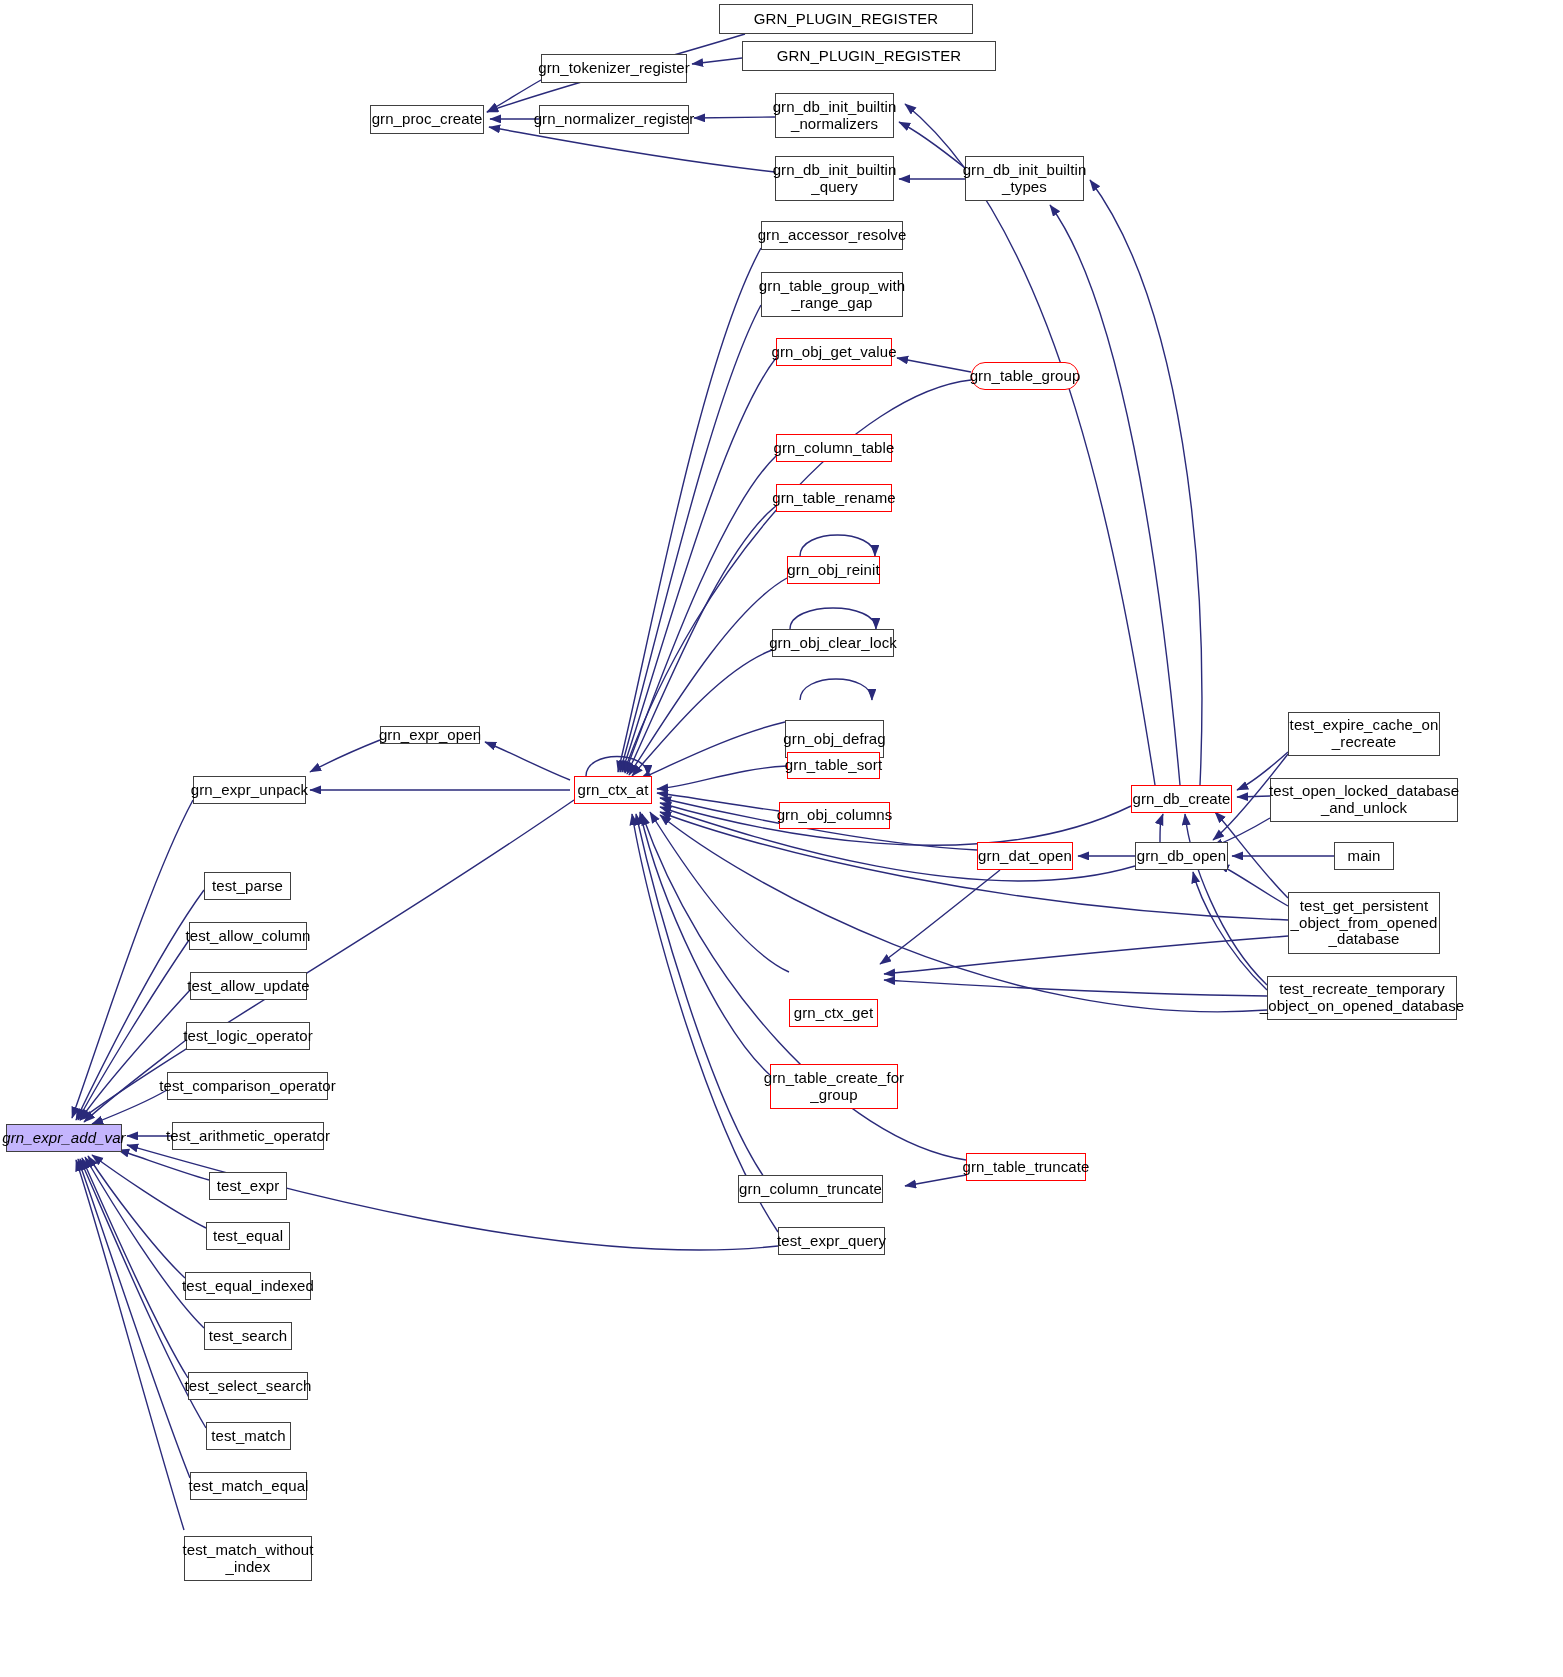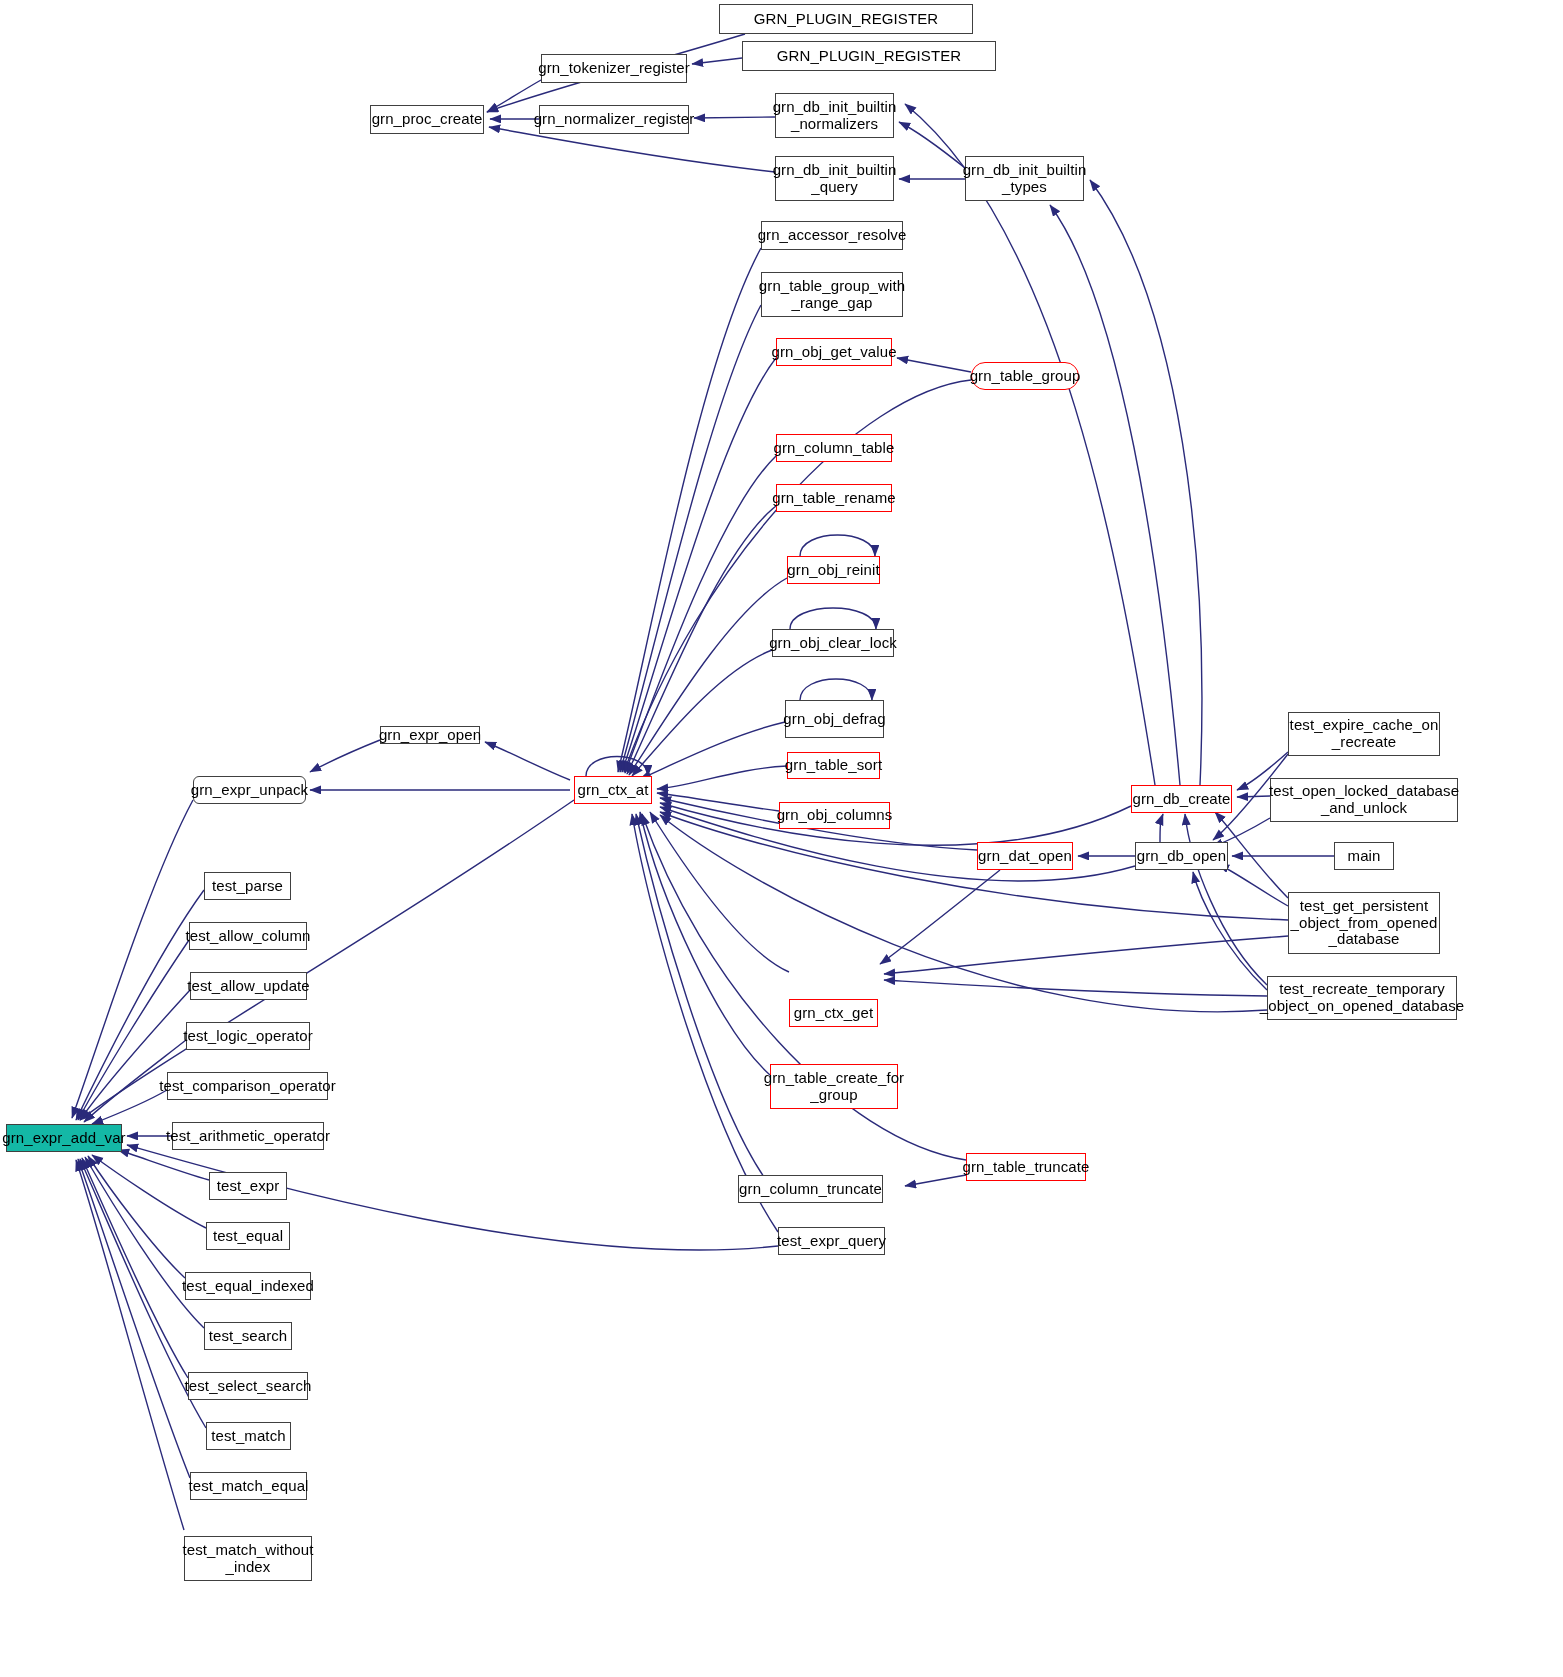--- a/index.html
+++ b/index.html
@@ -37,22 +37,23 @@
     line-height: 1.12;
     letter-spacing: 0.1px;
     white-space: pre-line;
     padding: 1px 14px;
     z-index: 5;
   }
   .node.red {
     border-color: #ff0000;
   }
   .node.current {
-    background: #14b8a6;
+    background: #c4b5fd;
     border-color: #404040;
+    font-style: italic;
   }
 </style>
 </head>
 <body>
 
 <div id="canvas">
   <svg id="edges" viewBox="0 0 1563 1677" xmlns="http://www.w3.org/2000/svg">
     <defs>
       <marker id="arrow" markerWidth="9" markerHeight="9" refX="8" refY="3.2" orient="auto" markerUnits="strokeWidth">
         <path d="M0,0 L8.5,3.2 L0,6.4 z" fill="#2a2a7a"></path>
@@ -147,26 +148,26 @@
 _types</div>
       <div class="node" style="left: 761px; top: 221px; width: 142px; height: 29px;">grn_accessor_resolve</div>
       <div class="node" style="left: 761px; top: 272px; width: 142px; height: 45px;">grn_table_group_with
 _range_gap</div>
       <div class="node red" style="left: 776px; top: 338px; width: 116px; height: 28px;">grn_obj_get_value</div>
       <div class="node red" style="left: 971px; top: 362px; width: 108px; height: 28px; border-radius: 14px;">grn_table_group</div>
       <div class="node red" style="left: 776px; top: 434px; width: 116px; height: 28px;">grn_column_table</div>
       <div class="node red" style="left: 776px; top: 484px; width: 116px; height: 28px;">grn_table_rename</div>
       <div class="node red" style="left: 787px; top: 556px; width: 93px; height: 28px;">grn_obj_reinit</div>
       <div class="node" style="left: 772px; top: 629px; width: 122px; height: 28px;">grn_obj_clear_lock</div>
-      <div class="node" style="left: 785px; top: 700px; width: 99px; height: 38px;">grn_obj_defrag</div>
+      <div class="node" style="left: 785px; top: 720px; width: 99px; height: 38px;">grn_obj_defrag</div>
       <div class="node red" style="left: 787px; top: 752px; width: 93px; height: 27px;">grn_table_sort</div>
       <div class="node red" style="left: 779px; top: 802px; width: 111px; height: 27px;">grn_obj_columns</div>
       <div class="node red" style="left: 574px; top: 776px; width: 78px; height: 28px;">grn_ctx_at</div>
       <div class="node" style="left: 380px; top: 726px; width: 100px; height: 18px;">grn_expr_open</div>
-      <div class="node" style="left: 193px; top: 776px; width: 113px; height: 28px; border-radius: 6px;">grn_expr_unpack</div>
+      <div class="node" style="left: 193px; top: 776px; width: 113px; height: 28px;">grn_expr_unpack</div>
       <div class="node red" style="left: 977px; top: 842px; width: 96px; height: 28px;">grn_dat_open</div>
       <div class="node red" style="left: 1131px; top: 785px; width: 101px; height: 28px;">grn_db_create</div>
       <div class="node" style="left: 1135px; top: 842px; width: 93px; height: 28px;">grn_db_open</div>
       <div class="node" style="left: 1288px; top: 712px; width: 152px; height: 44px;">test_expire_cache_on
 _recreate</div>
       <div class="node" style="left: 1270px; top: 778px; width: 188px; height: 44px;">test_open_locked_database
 _and_unlock</div>
       <div class="node" style="left: 1334px; top: 842px; width: 60px; height: 28px;">main</div>
       <div class="node" style="left: 1288px; top: 892px; width: 152px; height: 62px;">test_get_persistent
 _object_from_opened

